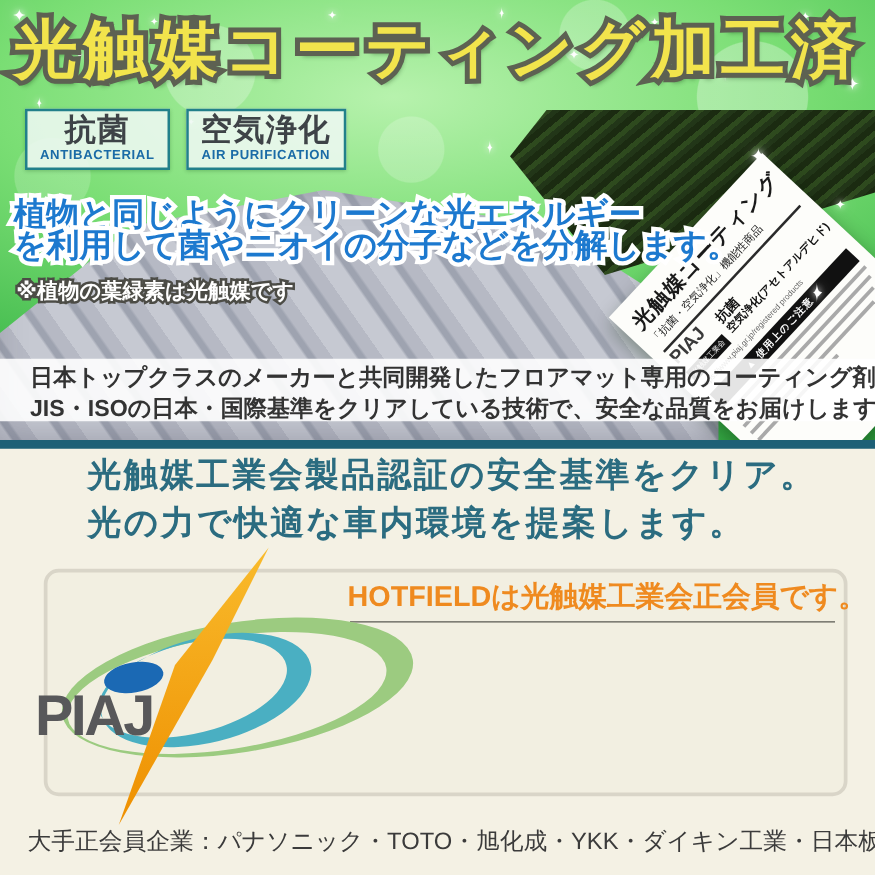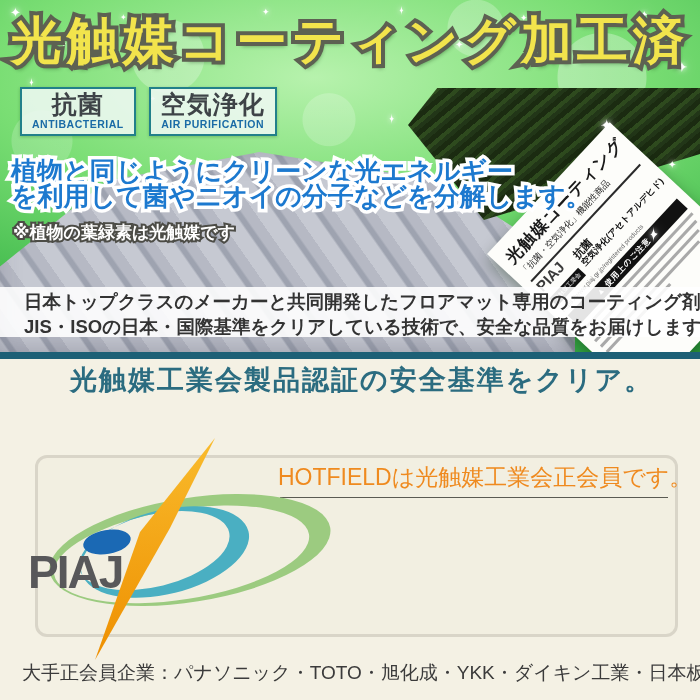--- a/index.html
+++ b/index.html
@@ -78,21 +78,21 @@
   .divider{position:absolute;left:0;top:352px;width:700px;height:7px;background:#1d6076;z-index:6;}
 
   
   .certify-line{position:absolute;left:22px;z-index:2;font-family:"Liberation Serif","DejaVu Serif",serif;
     font-size:27px;font-weight:bold;color:#2b6c80;letter-spacing:2px;white-space:nowrap;margin-left:48px;}
   .cert1{top:362px;} .cert2{top:400px;}
 
   .panel{position:absolute;left:35px;top:455px;width:637px;height:176px;z-index:1;
     background:#f2efe1;border:3px solid #d9d5c8;border-radius:12px;}
   .piaj-svg{position:absolute;left:28px;top:432px;width:345px;height:235px;z-index:3;}
-  .assoc-heading{position:absolute;left:278px;top:462px;z-index:2;font-size:23px;font-weight:normal;
+  .assoc-heading{position:absolute;left:278px;top:462px;z-index:2;font-size:23px;font-weight:bold;
     color:#ef8a1f;white-space:nowrap;letter-spacing:0;}
   .assoc-underline{position:absolute;left:280px;top:497px;width:388px;height:1px;background:#5a5a52;z-index:2;}
   .assoc-body{position:absolute;left:334px;top:506px;width:341px;z-index:2;font-size:16px;line-height:23.5px;
     color:#787878;text-align:justify;}
   .members{position:absolute;left:22px;top:660px;z-index:2;font-size:19px;color:#3b3b3b;white-space:nowrap;}
 </style>
 </head>
 <body>
 
 <div class="page">
@@ -181,20 +181,21 @@
 
     <div class="info-band">
       <div>日本トップクラスのメーカーと共同開発したフロアマット専用のコーティング剤を使用。</div>
       <div>JIS・ISOの日本・国際基準をクリアしている技術で、安全な品質をお届けします。</div>
     </div>
   </div>
 
   <div class="divider"></div>
 
   <div class="certify-line cert1">光触媒工業会製品認証の安全基準をクリア。</div>
+  <div class="certify-line cert2">光の力で快適な車内環境を提案します。</div>
 
   <div class="panel"></div>
 
   <svg class="piaj-svg" viewBox="0 0 345 235">
     <defs>
       <linearGradient id="boltGrad" x1="0" y1="0" x2="0" y2="1">
         <stop offset="0" stop-color="#f9bb2c"></stop>
         <stop offset="1" stop-color="#ee8f00"></stop>
       </linearGradient>
     </defs>

